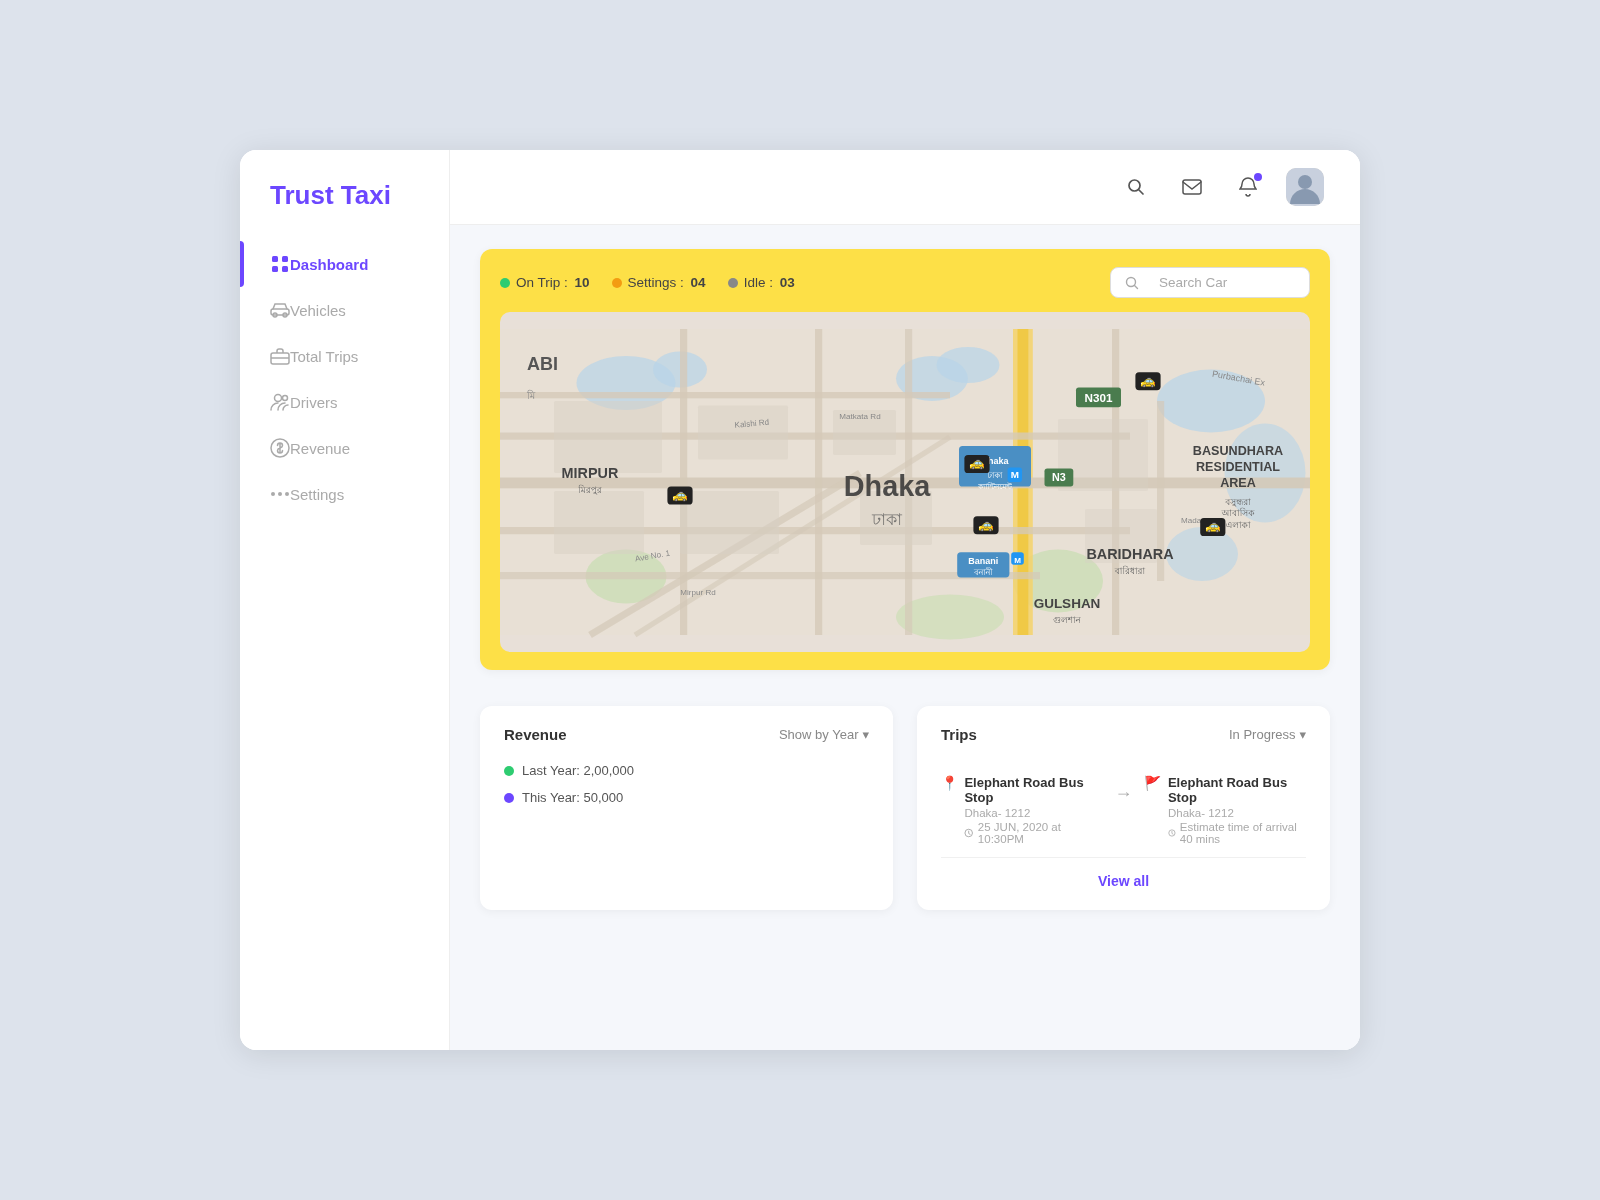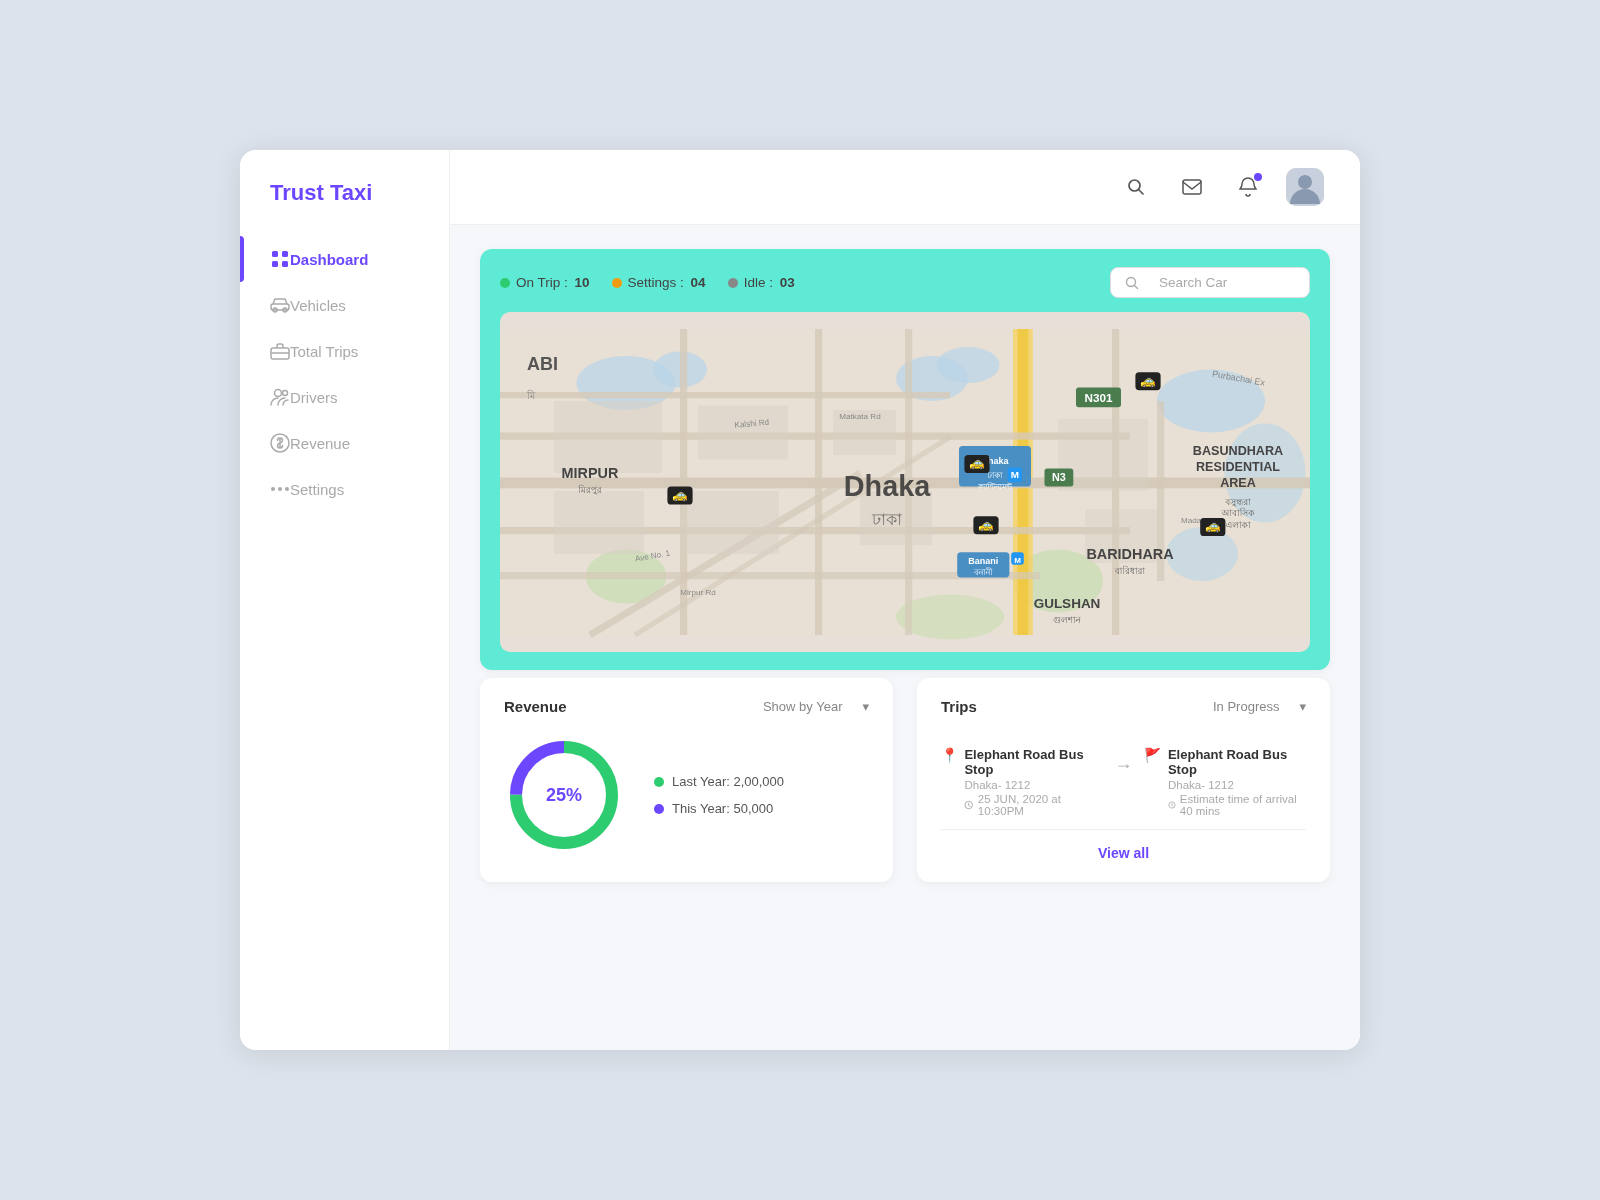--- a/index.html
+++ b/index.html
@@ -27,21 +27,21 @@
     .sidebar {
       width: 210px;
       min-width: 210px;
       background: #fff;
       border-right: 1px solid #eee;
       padding: 30px 0 20px 0;
       display: flex;
       flex-direction: column;
     }
     .sidebar-logo {
-      font-size: 22px;
+      font-size: 26px;
       font-weight: 700;
       color: #6c47ff;
       padding: 0 30px 30px 30px;
     }
     .sidebar-nav {
       display: flex;
       flex-direction: column;
     }
     .sidebar-item {
       display: flex;
@@ -128,24 +128,24 @@
     }
 
     
     .dashboard-body {
       padding: 24px 30px;
       flex: 1;
     }
 
     
     .map-card {
-      background: #5eead4;
+      background: #fde047;
       border-radius: 12px;
       padding: 18px 20px;
-      margin-bottom: 8px;
+      margin-bottom: 36px;
       box-shadow: 0 2px 10px rgba(0,0,0,0.05);
     }
     .map-top-bar {
       display: flex;
       align-items: center;
       justify-content: space-between;
       margin-bottom: 14px;
     }
     .map-status-badges {
       display: flex;
@@ -220,21 +220,21 @@
     .card-title {
       font-size: 15px;
       font-weight: 600;
       color: #333;
     }
     .card-filter {
       font-size: 13px;
       color: #888;
       display: flex;
       align-items: center;
-      gap: 20px;
+      gap: 4px;
       cursor: pointer;
     }
     .revenue-content {
       display: flex;
       align-items: center;
       gap: 30px;
     }
     .donut-chart {
       position: relative;
       width: 120px;
@@ -628,31 +628,20 @@
 
         <div class="revenue-card">
           <div class="card-header-row">
             <span class="card-title">Revenue</span>
             <div class="card-filter">
               <span>Show by Year</span>
               <span>▾</span>
             </div>
           </div>
           <div class="revenue-content">
-            <div class="donut-chart">
-              <svg width="120" height="120" viewBox="0 0 120 120">
-
-                <circle cx="60" cy="60" r="48" fill="none" stroke="#f0f0f0" stroke-width="12"></circle>
-
-                <circle cx="60" cy="60" r="48" fill="none" stroke="#2ecc71" stroke-width="12" stroke-dasharray="226.2 75.4" stroke-dashoffset="0" transform="rotate(-90 60 60)"></circle>
-
-                <circle cx="60" cy="60" r="48" fill="none" stroke="#6c47ff" stroke-width="12" stroke-dasharray="75.4 226.2" stroke-dashoffset="-226.2" transform="rotate(-90 60 60)"></circle>
-              </svg>
-              <div class="donut-label">25%</div>
-            </div>
             <div class="revenue-legend">
               <div class="legend-item">
                 <div class="legend-dot legend-dot-green"></div>
                 <span>Last Year: 2,00,000</span>
               </div>
               <div class="legend-item">
                 <div class="legend-dot legend-dot-purple"></div>
                 <span>This Year: 50,000</span>
               </div>
             </div>

